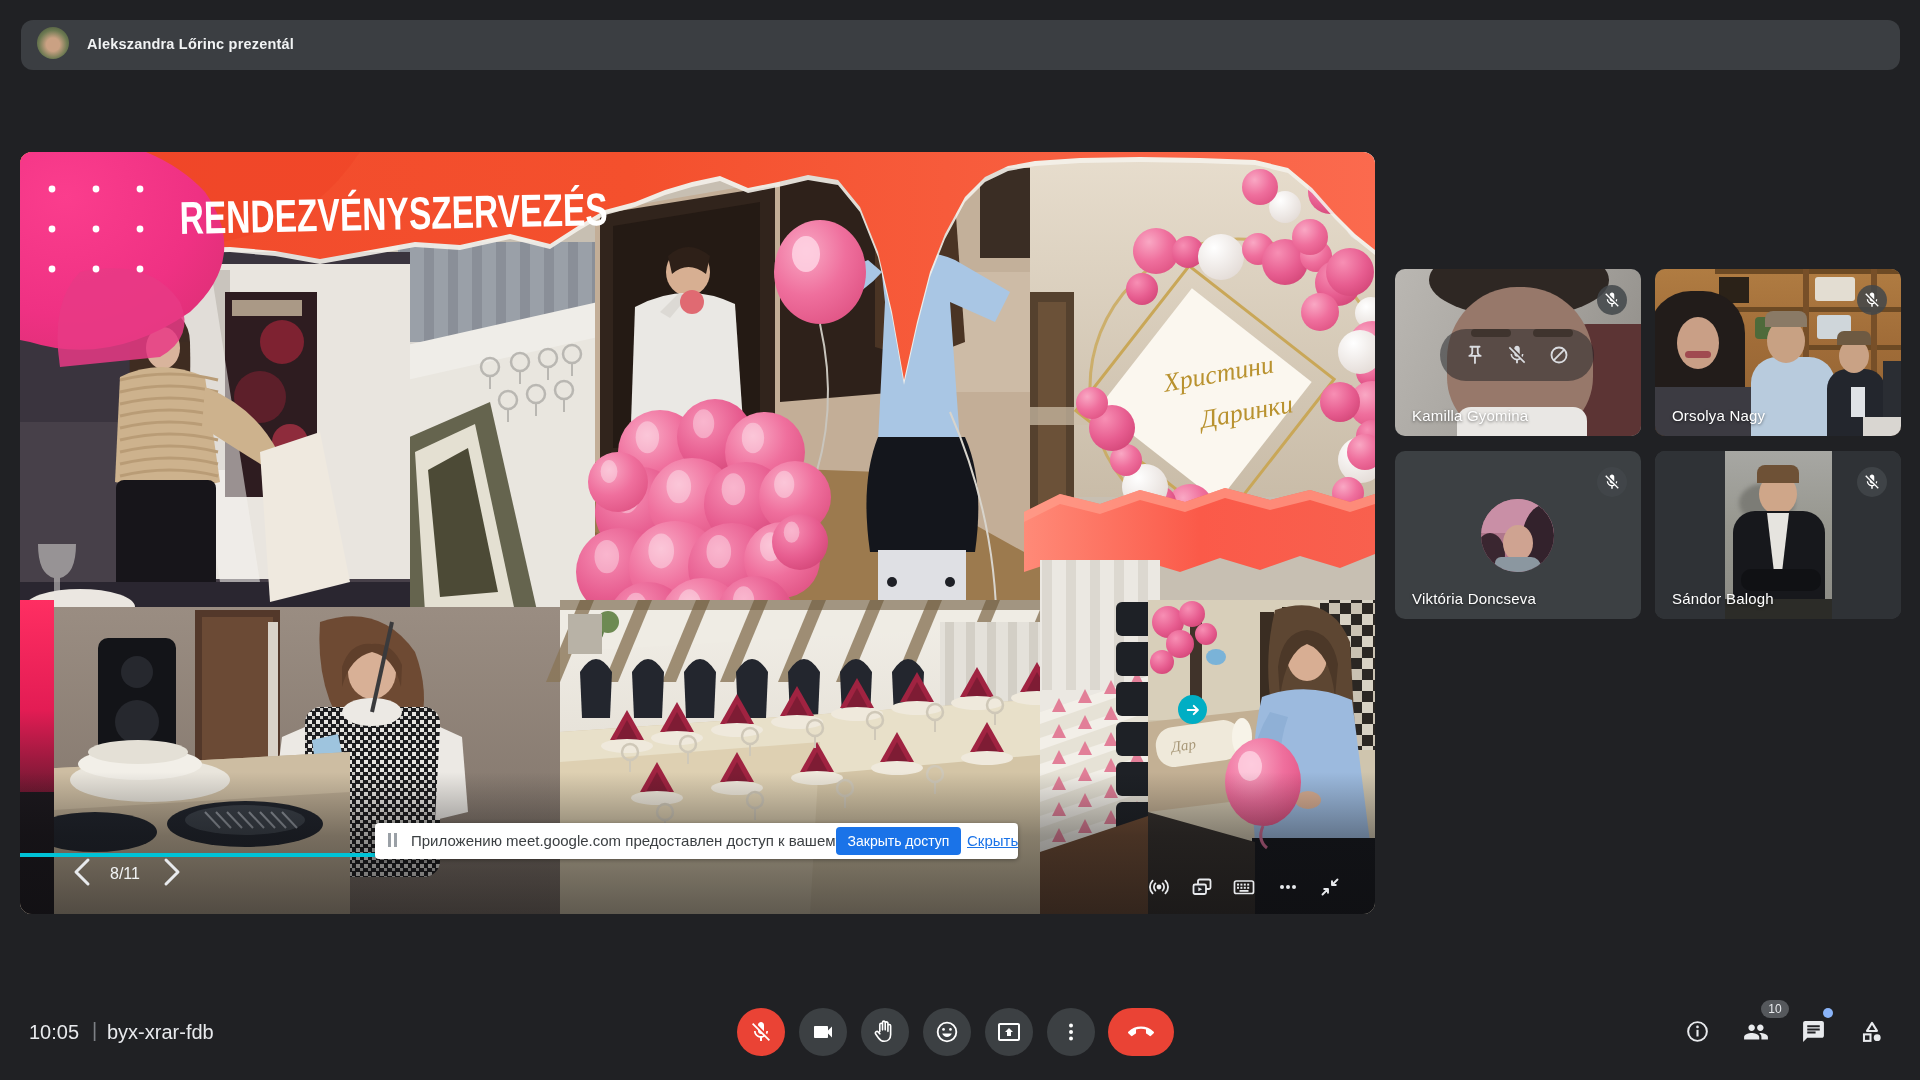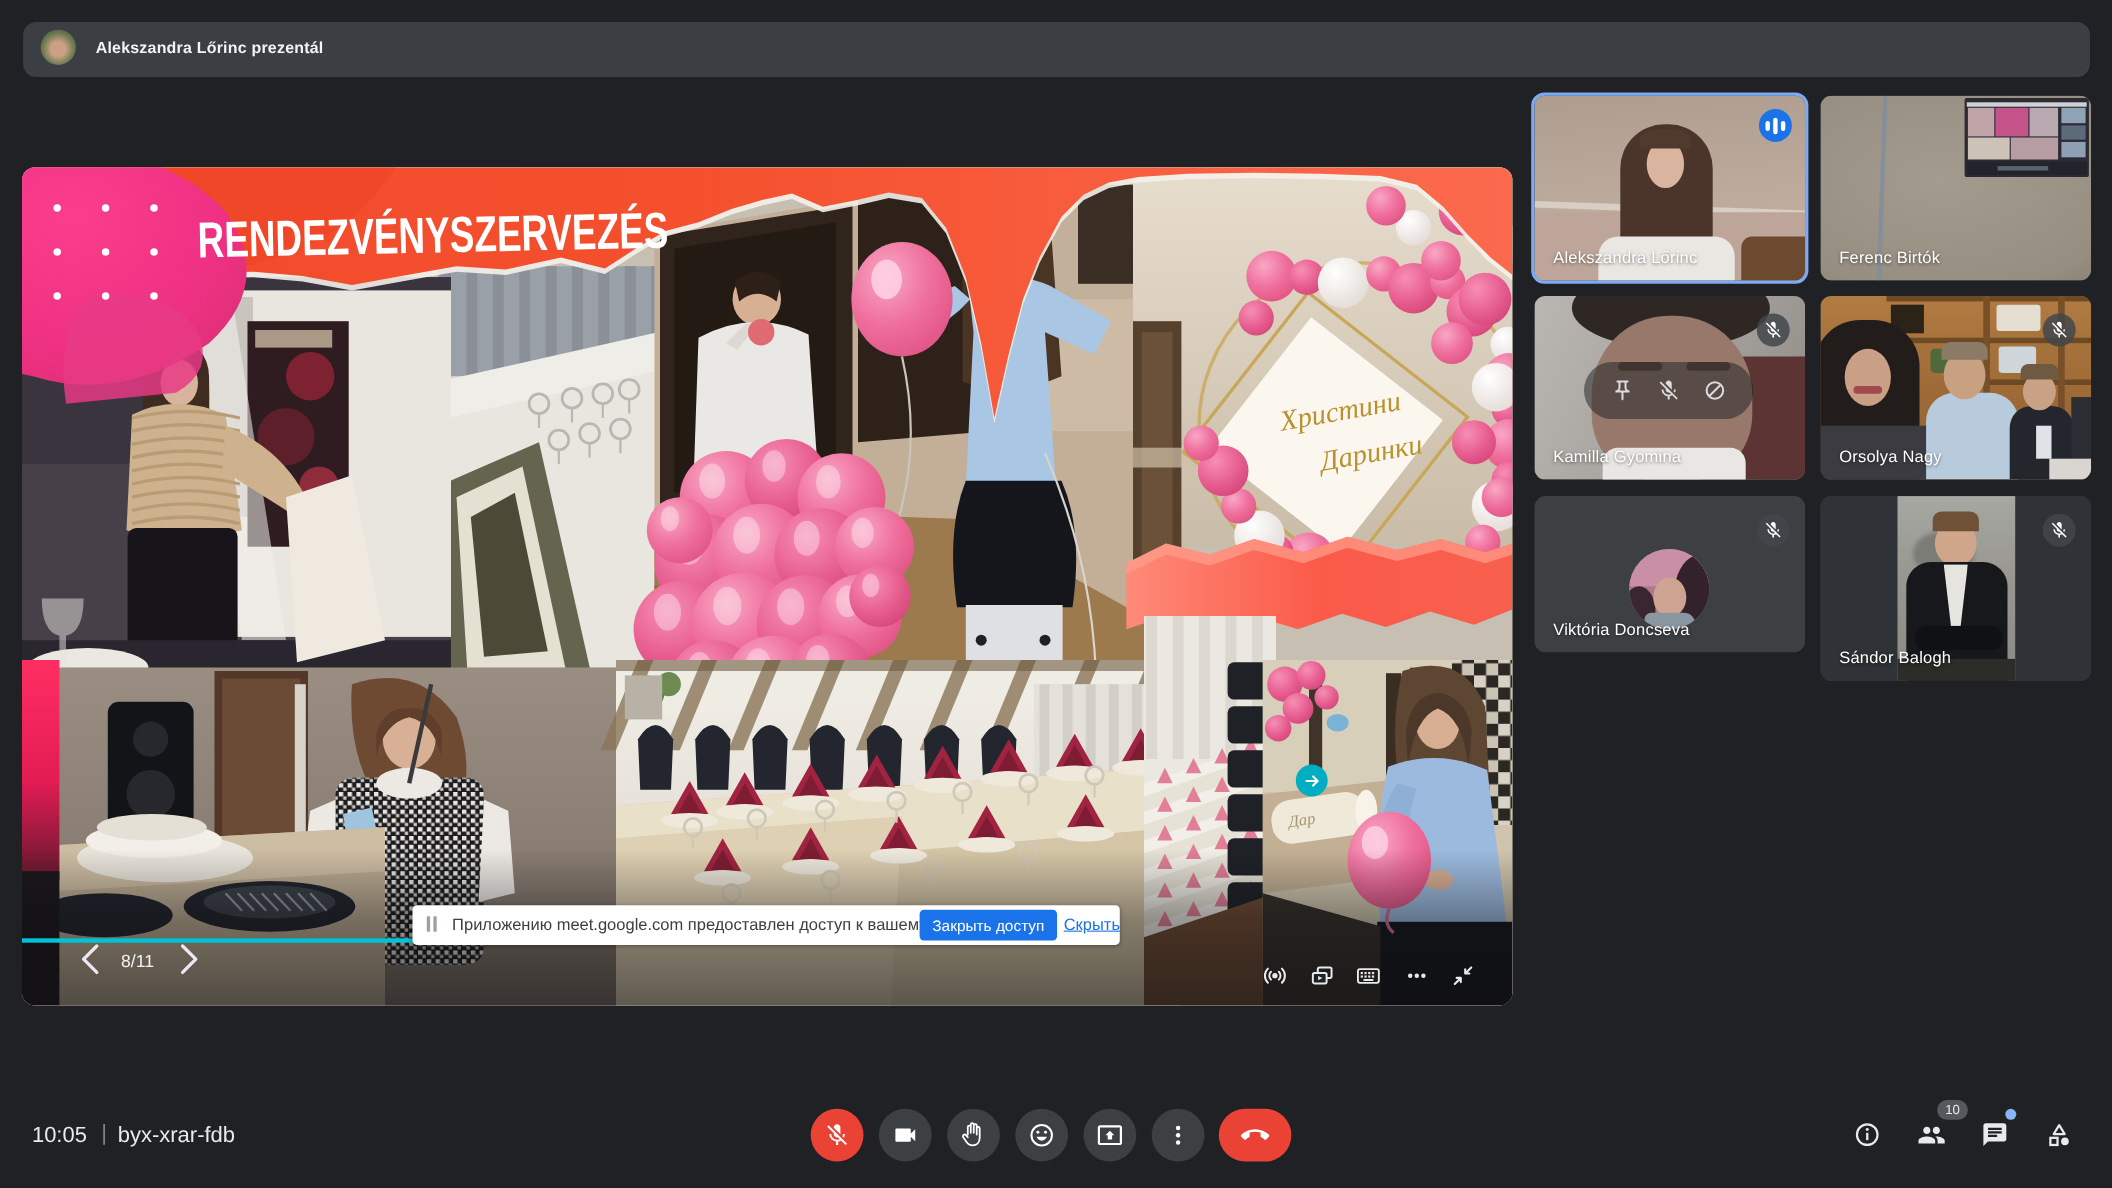--- a/index.html
+++ b/index.html
@@ -527,55 +527,20 @@
   <div class="abs" style="left:20px;top:853px;width:356px;height:4px;background:#00c3d7;z-index:8;"></div>
 
   <div class="abs" style="left:375px;top:823px;width:643px;height:36px;background:#fff;border-radius:4px;z-index:9;box-shadow:0 1px 4px rgba(0,0,0,.35);">
     <div class="abs" style="left:13px;top:10px;width:3px;height:14px;background:#9aa0a6;"></div>
     <div class="abs" style="left:19px;top:10px;width:3px;height:14px;background:#9aa0a6;"></div>
     <div class="abs" style="left:36px;top:9px;color:#3c4043;font-size:15px;">Приложению meet.google.com предоставлен доступ к вашему экрану.</div>
     <div class="abs" style="left:461px;top:4px;width:125px;height:28px;background:#1a73e8;border-radius:4px;color:#fff;font-size:14px;font-weight:500;display:flex;align-items:center;justify-content:center;">Закрыть доступ</div>
     <div class="abs" style="left:592px;top:9px;color:#1a73e8;font-size:15px;text-decoration:underline;">Скрыть</div>
   </div>
 
-  <div class="tile" style="left:1392px;top:84px;width:246px;height:168px;border:3px solid #7baaf7;border-radius:12px;">
-<div class="abs" style="left:0;top:0;width:246px;height:168px;background:linear-gradient(175deg,#ae9c8e 0%,#bcab9c 55%,#c5b2a3 100%);">
-<div class="abs" style="left:0;top:100px;width:246px;height:6px;background:#d8cec3;transform:rotate(2deg);"></div>
-<div class="abs" style="left:0;top:106px;width:246px;height:62px;background:#bda699;"></div>
-<div class="abs" style="left:78px;top:26px;width:84px;height:130px;border-radius:40px 40px 8px 8px;background:#4b342a;"></div>
-<div class="abs" style="left:102px;top:40px;width:34px;height:44px;border-radius:50%;background:#d9b49e;"></div>
-<div class="abs" style="left:96px;top:30px;width:46px;height:18px;border-radius:50% 50% 0 0;background:#503a2e;"></div>
-<div class="abs" style="left:58px;top:128px;width:124px;height:40px;border-radius:18px 18px 0 0;background:#e9e7e2;"></div>
-<div class="abs" style="left:188px;top:128px;width:58px;height:40px;background:#6b4a30;border-radius:10px 0 0 0;"></div>
-</div>
-<div class="abs" style="right:12px;top:12px;width:30px;height:30px;border-radius:50%;background:#1a73e8;display:flex;align-items:center;justify-content:center;gap:2.5px;">
-        <div style="width:4.5px;height:9px;border-radius:3px;background:#fff;"></div>
-        <div style="width:4.5px;height:15px;border-radius:3px;background:#fff;"></div>
-        <div style="width:4.5px;height:9px;border-radius:3px;background:#fff;"></div>
-      </div>
-<div class="name">Alekszandra Lőrinc</div>
-    </div>
-<div class="tile" style="left:1655px;top:87px;width:246px;height:168px;">
-<div class="abs" style="left:0;top:0;width:246px;height:168px;background:radial-gradient(130% 110% at 45% 45%, #a39b8d 0%, #968e80 55%, #6a655c 100%);"></div>
-<div class="abs" style="left:54px;top:0;width:4px;height:168px;background:#7e8ca0;opacity:.75;transform:rotate(2deg);"></div>
-<div class="abs" style="left:131px;top:2px;width:113px;height:72px;background:#2c2b33;border-radius:2px;overflow:hidden;">
-        <div class="abs" style="left:2px;top:4px;width:109px;height:4px;background:#cdd2d6;"></div>
-        <div class="abs" style="left:3px;top:9px;width:24px;height:26px;background:#c0a4a8;"></div>
-        <div class="abs" style="left:28px;top:9px;width:30px;height:26px;background:#c4538a;"></div>
-        <div class="abs" style="left:59px;top:9px;width:26px;height:26px;background:#b8a8b0;"></div>
-        <div class="abs" style="left:3px;top:36px;width:38px;height:20px;background:#ccc2b8;"></div>
-        <div class="abs" style="left:42px;top:36px;width:43px;height:20px;background:#b89ca4;"></div>
-        <div class="abs" style="left:88px;top:9px;width:22px;height:14px;background:#8ea2b8;"></div>
-        <div class="abs" style="left:88px;top:25px;width:22px;height:13px;background:#5d6a7a;"></div>
-        <div class="abs" style="left:88px;top:40px;width:22px;height:14px;background:#90a0b4;"></div>
-        <div class="abs" style="left:2px;top:58px;width:109px;height:12px;background:#23232b;"></div>
-        <div class="abs" style="left:30px;top:62px;width:46px;height:4px;background:#5a6470;"></div>
-      </div>
-<div class="name">Ferenc Birtók</div>
-    </div>
 <div class="tile" style="left:1395px;top:269px;width:246px;height:167px;">
 <div class="abs" style="left:0;top:0;width:246px;height:167px;background:linear-gradient(115deg,#bab7b2 0%,#a5a29d 55%,#8e8b86 100%);"></div>
 <div class="abs" style="left:178px;top:55px;width:68px;height:112px;background:#5c3434;border-radius:14px 0 0 0;"></div>
 <div class="abs" style="left:34px;top:-26px;width:180px;height:74px;border-radius:50%;background:#2e2723;"></div>
 <div class="abs" style="left:52px;top:18px;width:146px;height:150px;border-radius:48% 48% 40% 40%;background:#97786a;"></div>
 <div class="abs" style="left:76px;top:60px;width:40px;height:8px;border-radius:4px;background:#55402f;opacity:.8;"></div>
 <div class="abs" style="left:138px;top:60px;width:40px;height:8px;border-radius:4px;background:#55402f;opacity:.8;"></div>
 <div class="abs" style="left:62px;top:138px;width:130px;height:30px;border-radius:14px 14px 0 0;background:#e9e7e4;"></div>
 <div class="abs" style="left:45px;top:60px;width:154px;height:52px;border-radius:26px;background:rgba(28,30,33,.5);display:flex;align-items:center;justify-content:space-around;padding:0 14px;box-sizing:border-box;">
         <svg width="22" height="22" viewBox="0 0 24 24">
@@ -620,21 +585,21 @@
 <div class="abs" style="left:196px;top:118px;width:14px;height:30px;background:#dfe2e6;"></div>
 <div class="abs" style="left:228px;top:92px;width:18px;height:75px;background:#2a2d33;"></div>
 <div class="abs" style="left:208px;top:148px;width:38px;height:19px;background:#d9d6d1;"></div>
 <div class="micoff" style="">
         <svg width="18" height="18" viewBox="0 0 24 24">
           <path d="M19 11h-1.7c0 .74-.16 1.43-.43 2.05l1.23 1.23c.56-.98.9-2.09.9-3.28zm-4.02.17c0-.06.02-.11.02-.17V5c0-1.66-1.34-3-3-3S9 3.34 9 5v.18l5.98 5.99zM4.27 3L3 4.27l6.01 6.01V11c0 1.66 1.33 3 2.99 3 .22 0 .44-.03.65-.08l1.66 1.66c-.71.33-1.5.52-2.31.52-2.76 0-5.3-2.1-5.3-5.1H5c0 3.41 2.72 6.23 6 6.72V21h2v-3.28c.91-.13 1.77-.45 2.54-.9L19.73 21 21 19.73 4.27 3z" fill="#fff"></path>
         </svg>
       </div>
 <div class="name">Orsolya Nagy</div>
     </div>
-<div class="tile" style="left:1395px;top:451px;width:246px;height:142px;">
+<div class="tile" style="left:1395px;top:451px;width:246px;height:168px;">
 <div class="abs" style="left:86px;top:48px;width:73px;height:73px;border-radius:50%;overflow:hidden;background:#b0778c;">
         <div class="abs" style="left:0;top:0;width:73px;height:34px;background:#c98fa6;"></div>
         <div class="abs" style="left:40px;top:6px;width:40px;height:70px;background:#33222c;border-radius:40% 20% 30% 50%;transform:rotate(14deg);"></div>
         <div class="abs" style="left:-6px;top:34px;width:30px;height:44px;background:#3a2630;border-radius:50%;"></div>
         <div class="abs" style="left:22px;top:26px;width:30px;height:36px;border-radius:50%;background:#cfa391;"></div>
         <div class="abs" style="left:14px;top:58px;width:46px;height:18px;background:#8b97a0;border-radius:6px 10px 0 0;"></div>
       </div>
 <div class="micoff" style="">
         <svg width="18" height="18" viewBox="0 0 24 24">
           <path d="M19 11h-1.7c0 .74-.16 1.43-.43 2.05l1.23 1.23c.56-.98.9-2.09.9-3.28zm-4.02.17c0-.06.02-.11.02-.17V5c0-1.66-1.34-3-3-3S9 3.34 9 5v.18l5.98 5.99zM4.27 3L3 4.27l6.01 6.01V11c0 1.66 1.33 3 2.99 3 .22 0 .44-.03.65-.08l1.66 1.66c-.71.33-1.5.52-2.31.52-2.76 0-5.3-2.1-5.3-5.1H5c0 3.41 2.72 6.23 6 6.72V21h2v-3.28c.91-.13 1.77-.45 2.54-.9L19.73 21 21 19.73 4.27 3z" fill="#fff"></path>

